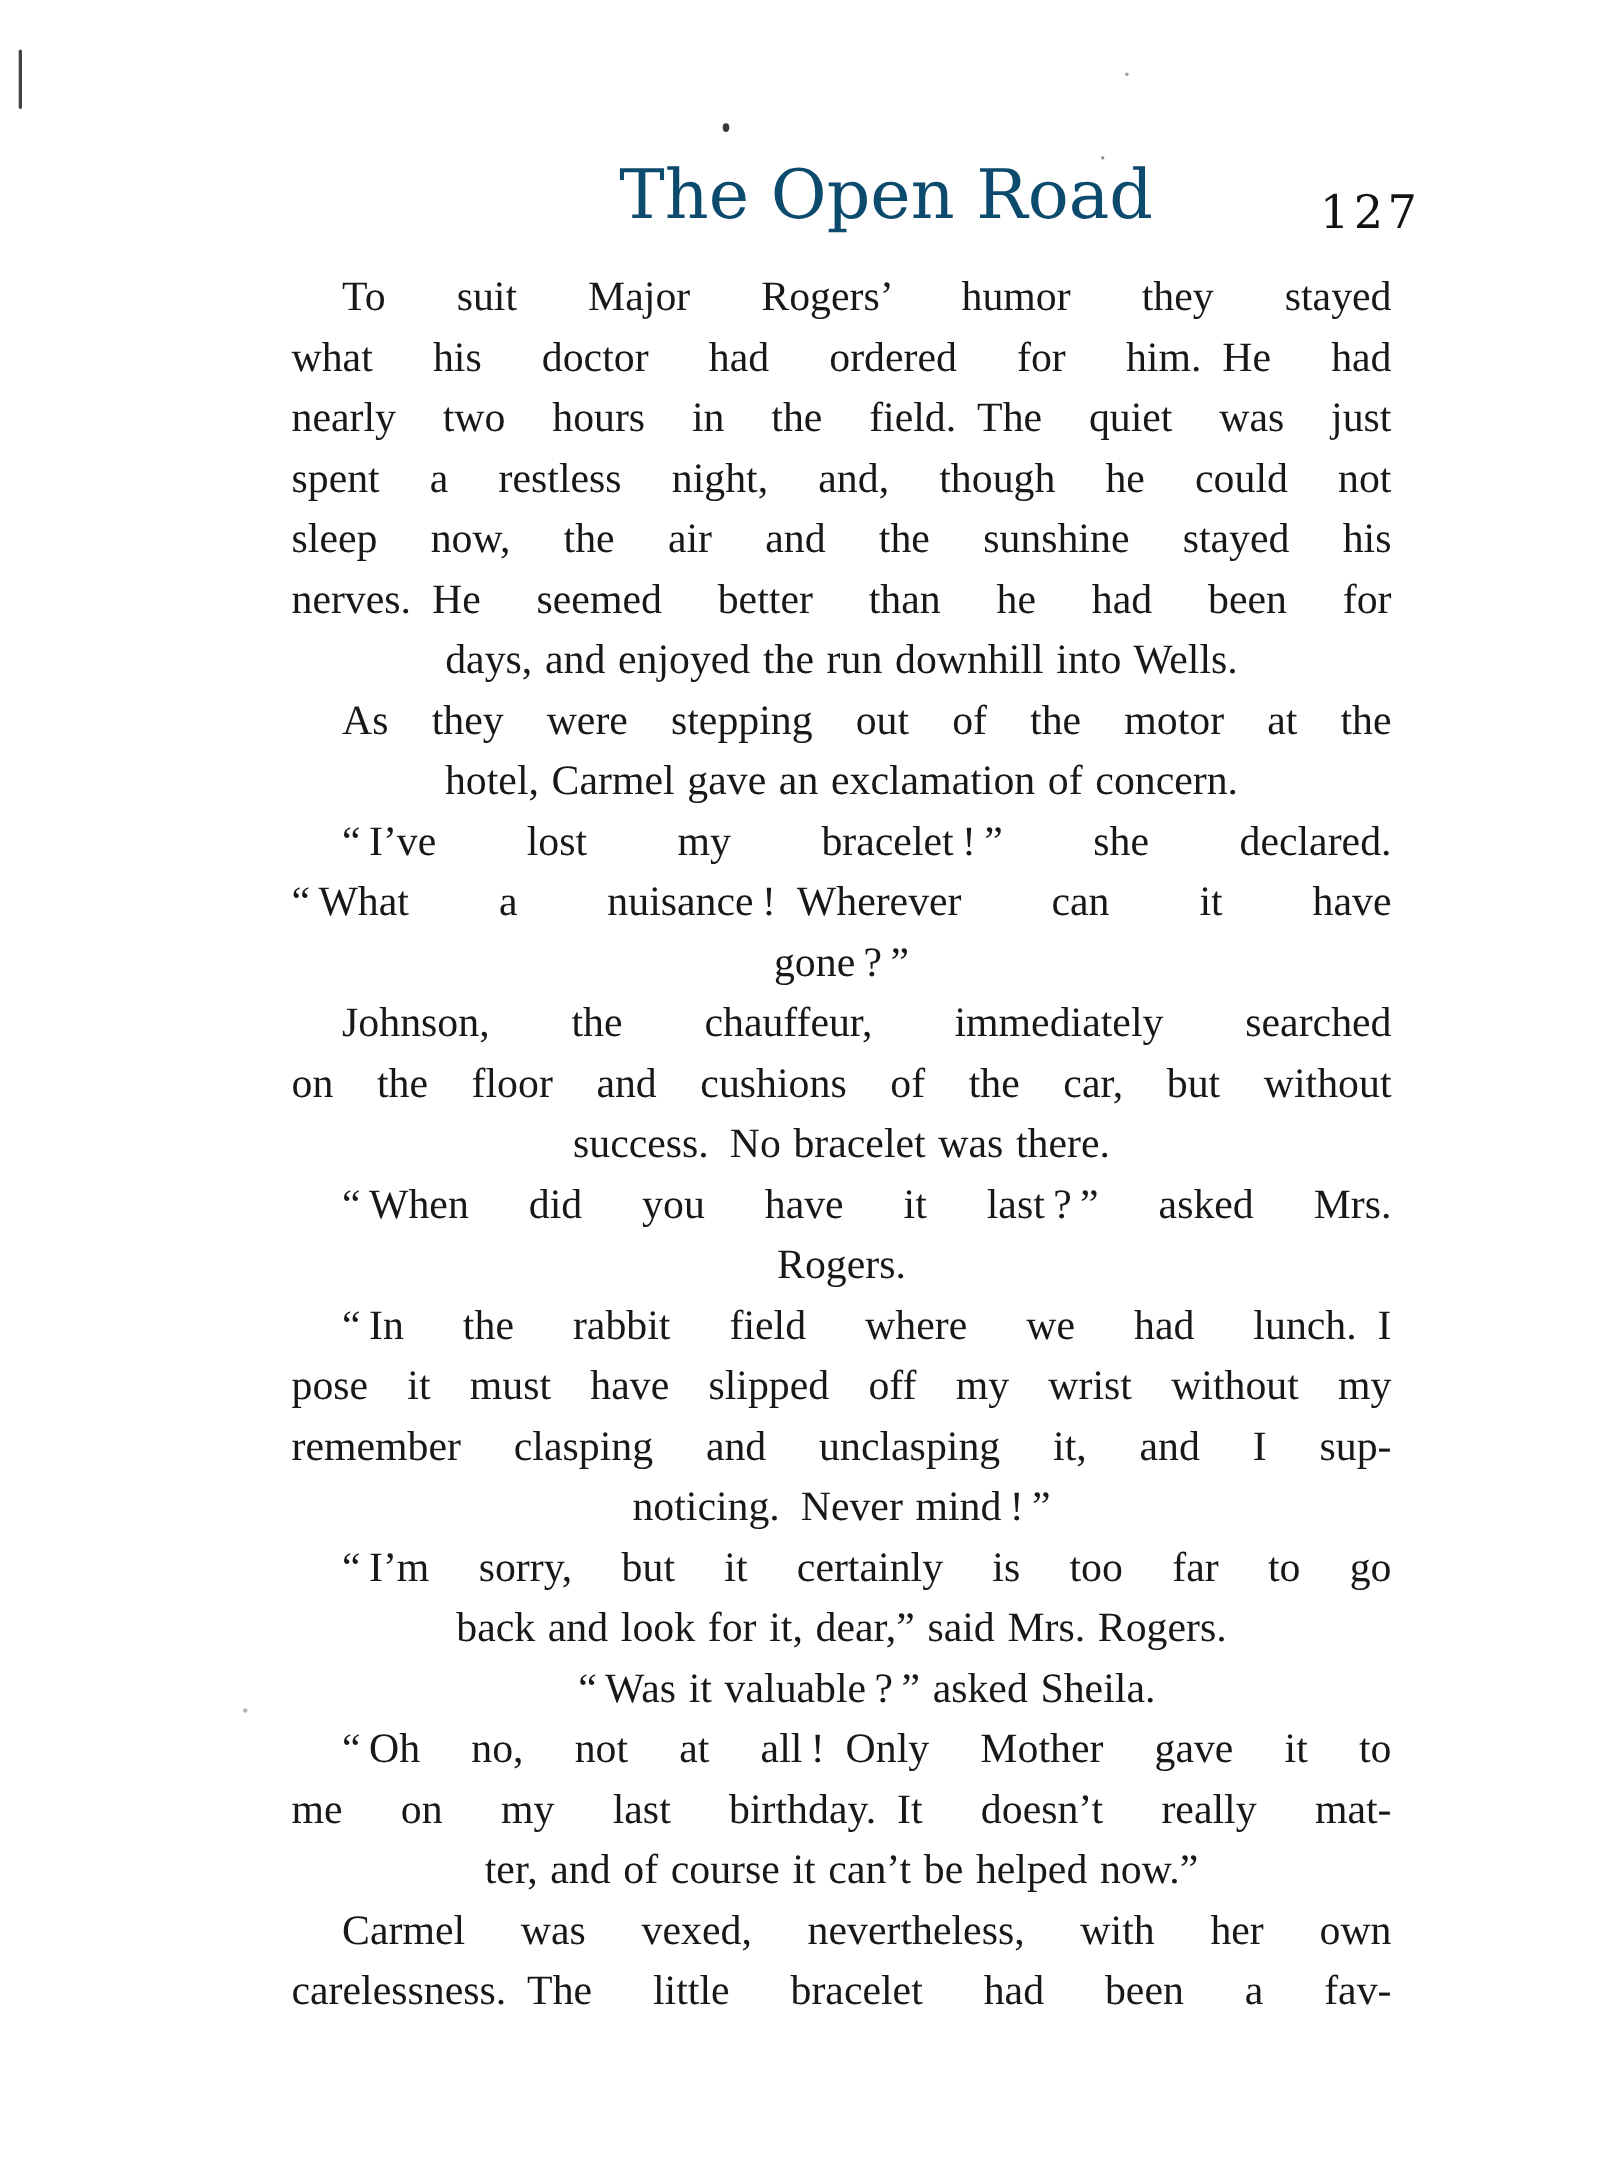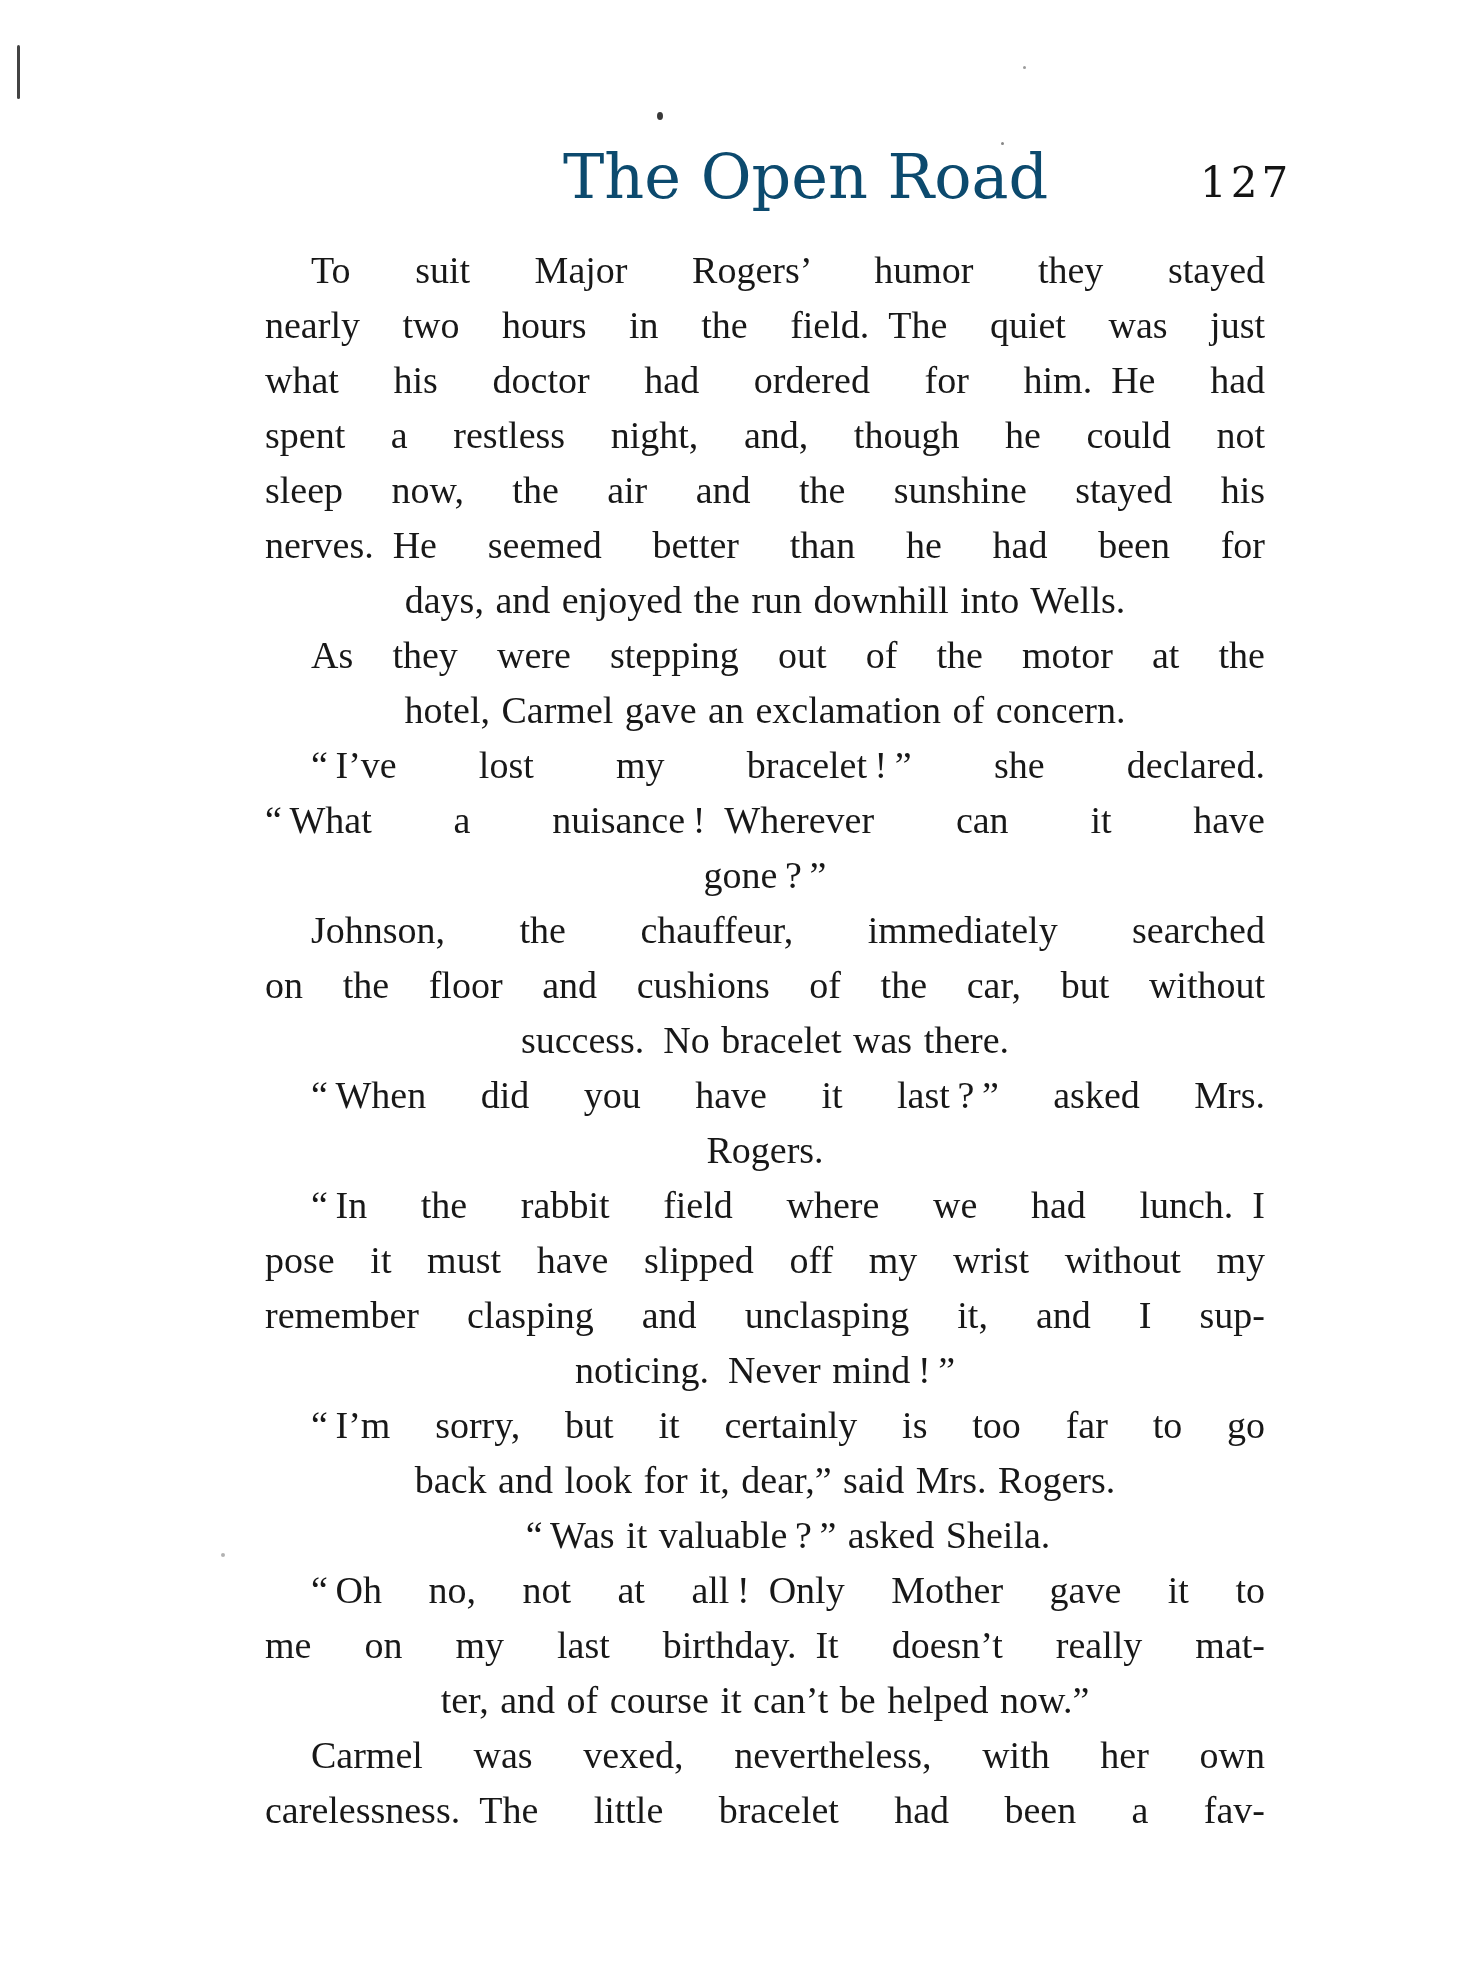--- a/index.html
+++ b/index.html
@@ -22,21 +22,21 @@
     left: 563px;
     top: 146px;
     font-size: 62px;
     line-height: 1;
     white-space: nowrap;
     color: #0c4a6e;
   }
   .page-number {
     position: absolute;
     left: 1200px;
-    top: 162px;
+    top: 172px;
     font-size: 42px;
     line-height: 1;
     letter-spacing: 4px;
     color: #141414;
     text-align: center;
   }
   
   .body-text {
     position: absolute;
     left: 265px;
@@ -116,22 +116,22 @@
   <div class="artifact speck-3"></div>
   <div class="artifact speck-4"></div>
 
   <div class="running-title">The Open Road</div>
   <div class="page-number">127</div>
 
   <div class="body-text">
 
     <div>
       <div class="line j indent">To suit Major Rogers’ humor they stayed</div>
+      <div class="line j">what his doctor had ordered for him. He had</div>
       <div class="line j">nearly two hours in the field. The quiet was just</div>
-      <div class="line j">what his doctor had ordered for him. He had</div>
       <div class="line j">spent a restless night, and, though he could not</div>
       <div class="line j">sleep now, the air and the sunshine stayed his</div>
       <div class="line j">nerves. He seemed better than he had been for</div>
       <div class="line">days, and enjoyed the run downhill into Wells.</div>
     </div>
 
     <div>
       <div class="line j indent">As they were stepping out of the motor at the</div>
       <div class="line">hotel, Carmel gave an exclamation of concern.</div>
     </div>

